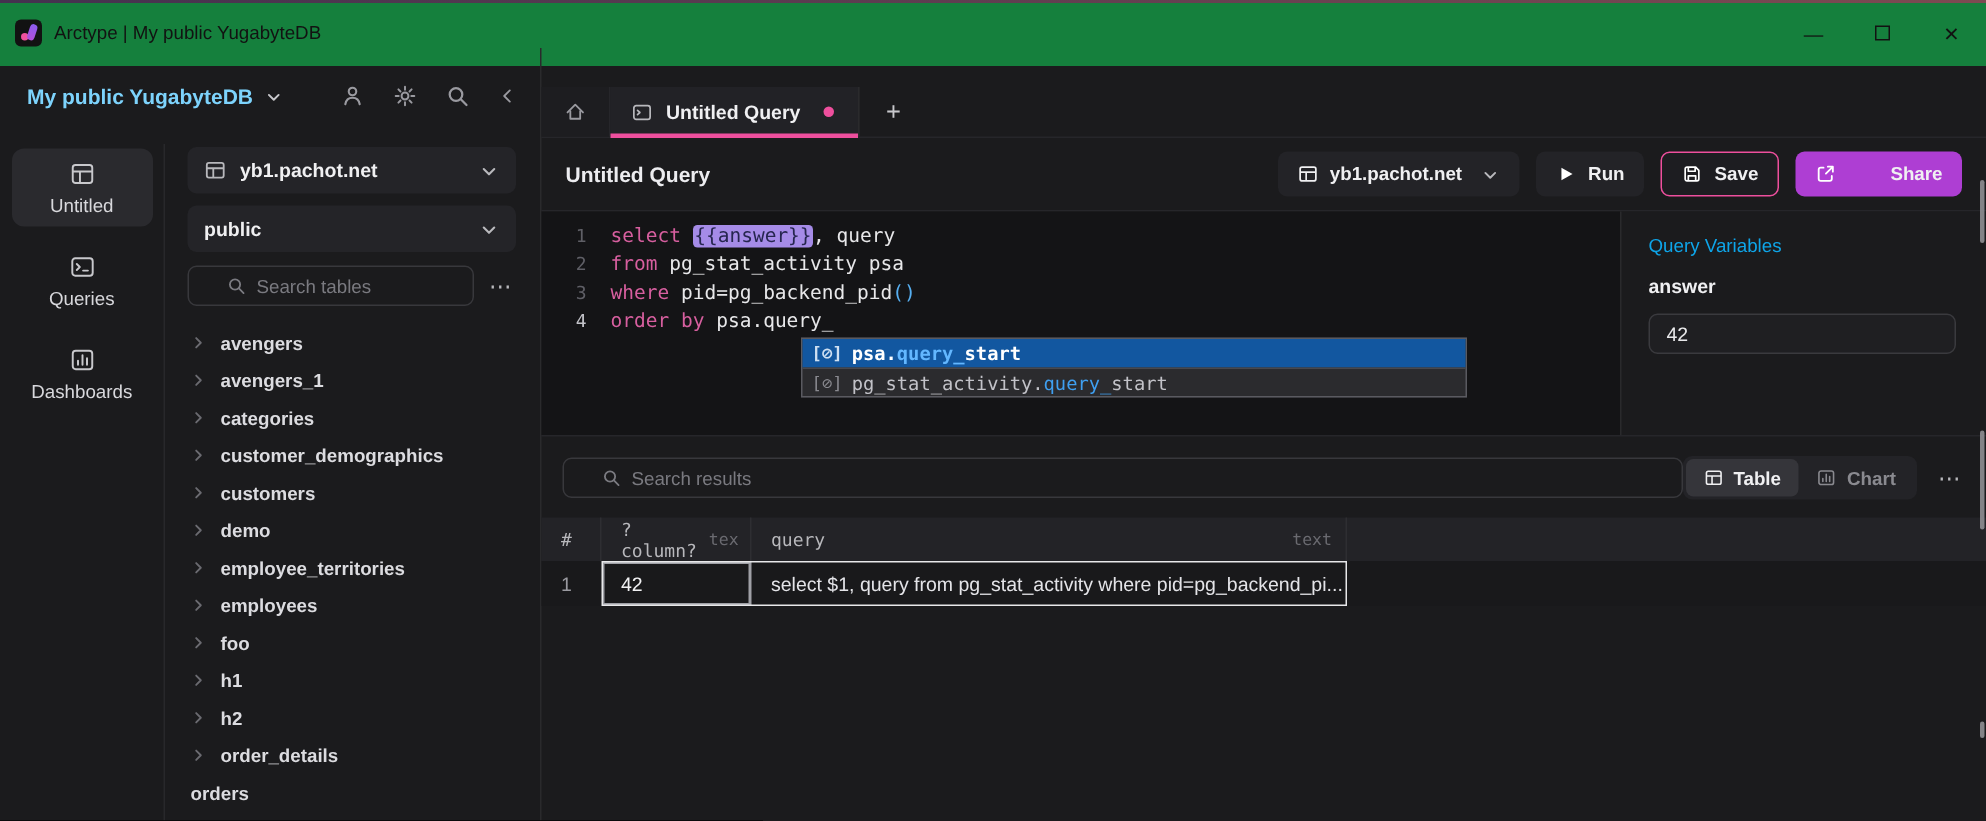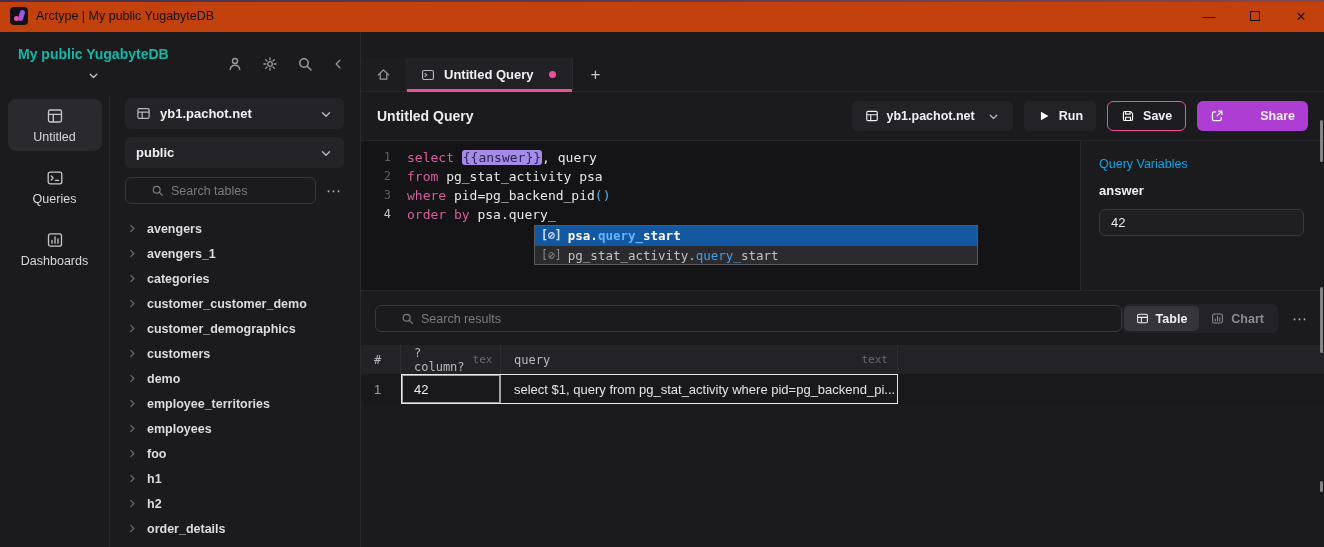--- a/index.html
+++ b/index.html
@@ -3,34 +3,34 @@
 <meta charset="utf-8">
 <style>
   * { margin:0; padding:0; box-sizing:border-box; }
   html,body { background:#000; }
   .app {
     position:relative; width:1324px; height:547px; overflow:hidden;
     font-family:"Liberation Sans", sans-serif;
     background:#1b1b1d; color:#e6e6e9;
   }
   
-  .titlebar { position:absolute; top:0; left:0; right:0; height:32px; background:#c2410c; display:flex; align-items:center; }
+  .titlebar { position:absolute; top:0; left:0; right:0; height:44px; background:#15803d; display:flex; align-items:center; }
   .accent-strip { position:absolute; top:0; left:0; right:0; height:2px; background:linear-gradient(90deg,#44314f,#7d4a52); }
   .logo { width:18px; height:18px; border-radius:4px; background:#121212; margin:0 8px 0 10px; position:relative; }
   .logo .dot { position:absolute; left:4px; bottom:4px; width:5px; height:5px; border-radius:50%; background:#f0519e; }
   .logo .flame { position:absolute; right:4px; top:3px; width:5px; height:11px; border-radius:3px; background:linear-gradient(180deg,#8a5cf0,#b44fd8); transform:rotate(18deg); }
   .tb-title { font-size:12.5px; color:#121212; }
   .tb-controls { margin-left:auto; display:flex; height:100%; }
   .tb-btn { width:46px; height:100%; display:flex; align-items:center; justify-content:center; color:#121212; font-size:13px; cursor:default; }
   .tb-max-glyph { width:10px; height:10px; border:1.2px solid #121212; display:inline-block; }
   
   .body { position:absolute; top:32px; left:0; right:0; bottom:0; display:flex; }
   .left-col { width:360px; display:flex; flex-direction:column; }
   .ws-header { height:64px; display:flex; align-items:center; padding:0 16px 0 18px; }
-  .ws-name { font-size:14px; font-weight:600; color:#14b8a6; display:flex; align-items:center; gap:7px;flex-direction:column; }
+  .ws-name { font-size:14px; font-weight:600; color:#7dd3fc; display:flex; align-items:center; gap:7px; }
   .ws-icons { margin-left:auto; display:flex; align-items:center; gap:19px; color:#9a9aa0; }
   .ws-icons .icon { width:16px; height:16px; display:flex; }
   .left-content { flex:1; display:flex; min-height:0; }
   .rail { width:110px; border-right:1px solid #28282b; padding-top:3px; }
   .rail-item { width:94px; margin:0 auto 10px; height:52px; border-radius:8px; display:flex; flex-direction:column; align-items:center; justify-content:center; gap:5px; color:#d8d8dc; }
   .rail-item.active { background:#2a2a2e; }
   .rail-item .icon { width:18px; height:18px; color:#c8c8cc; }
   .rail-label { font-size:12.5px; }
   .tables-panel { flex:1; padding:2px 16px 0 15px; overflow:hidden; }
   .dd { height:31px; background:#242428; border-radius:6px; display:flex; align-items:center; padding:0 11px; margin-bottom:8px; }
@@ -265,28 +265,20 @@
                   </svg>
                 </span>
                 <span class="tbl-name">categories</span>
               </div>
               <div class="tbl-row">
                 <span class="chev">
                   <svg viewBox="0 0 16 16" fill="none" stroke="currentColor" stroke-width="1.8" stroke-linecap="round" stroke-linejoin="round">
                     <path d="M5.5 3.5 10 8l-4.5 4.5"></path>
                   </svg>
                 </span>
-                <span class="tbl-name">customer_customer_demo</span>
-              </div>
-              <div class="tbl-row">
-                <span class="chev">
-                  <svg viewBox="0 0 16 16" fill="none" stroke="currentColor" stroke-width="1.8" stroke-linecap="round" stroke-linejoin="round">
-                    <path d="M5.5 3.5 10 8l-4.5 4.5"></path>
-                  </svg>
-                </span>
                 <span class="tbl-name">customer_demographics</span>
               </div>
               <div class="tbl-row">
                 <span class="chev">
                   <svg viewBox="0 0 16 16" fill="none" stroke="currentColor" stroke-width="1.8" stroke-linecap="round" stroke-linejoin="round">
                     <path d="M5.5 3.5 10 8l-4.5 4.5"></path>
                   </svg>
                 </span>
                 <span class="tbl-name">customers</span>
               </div>

